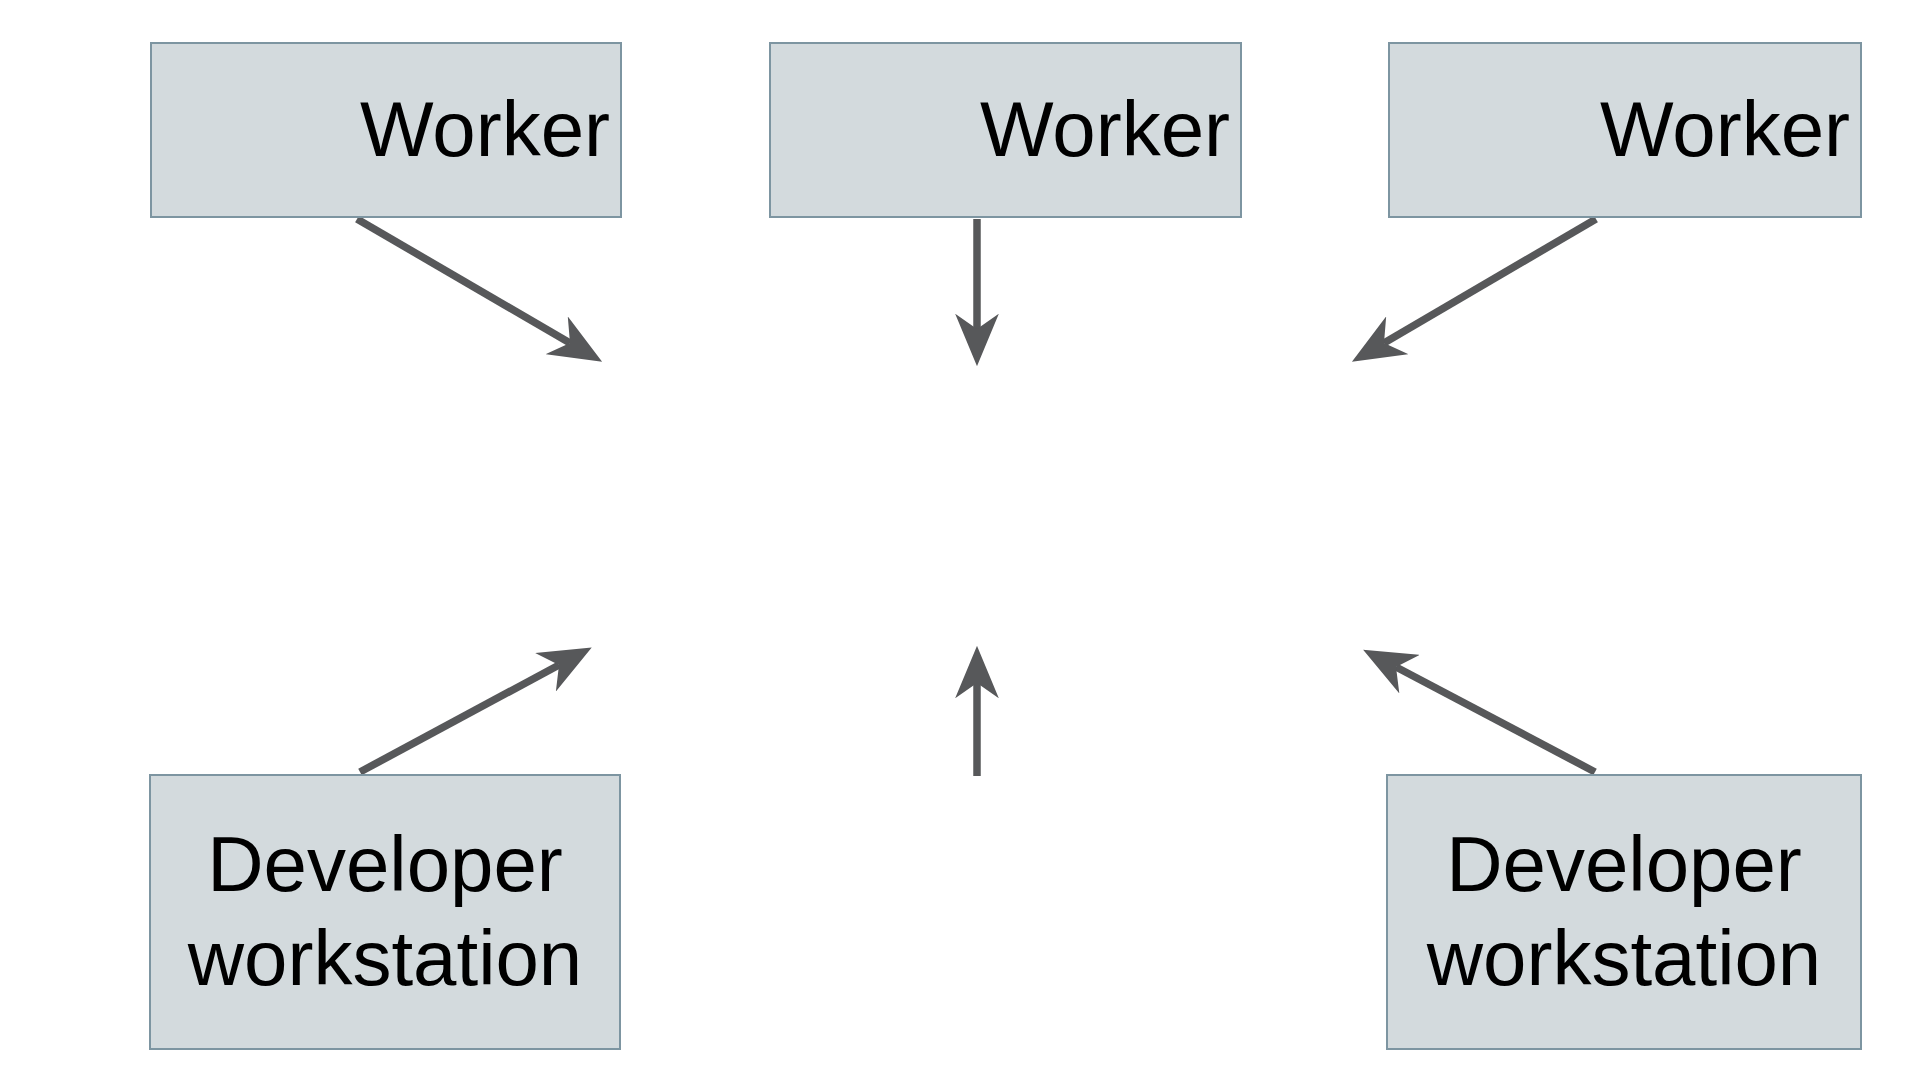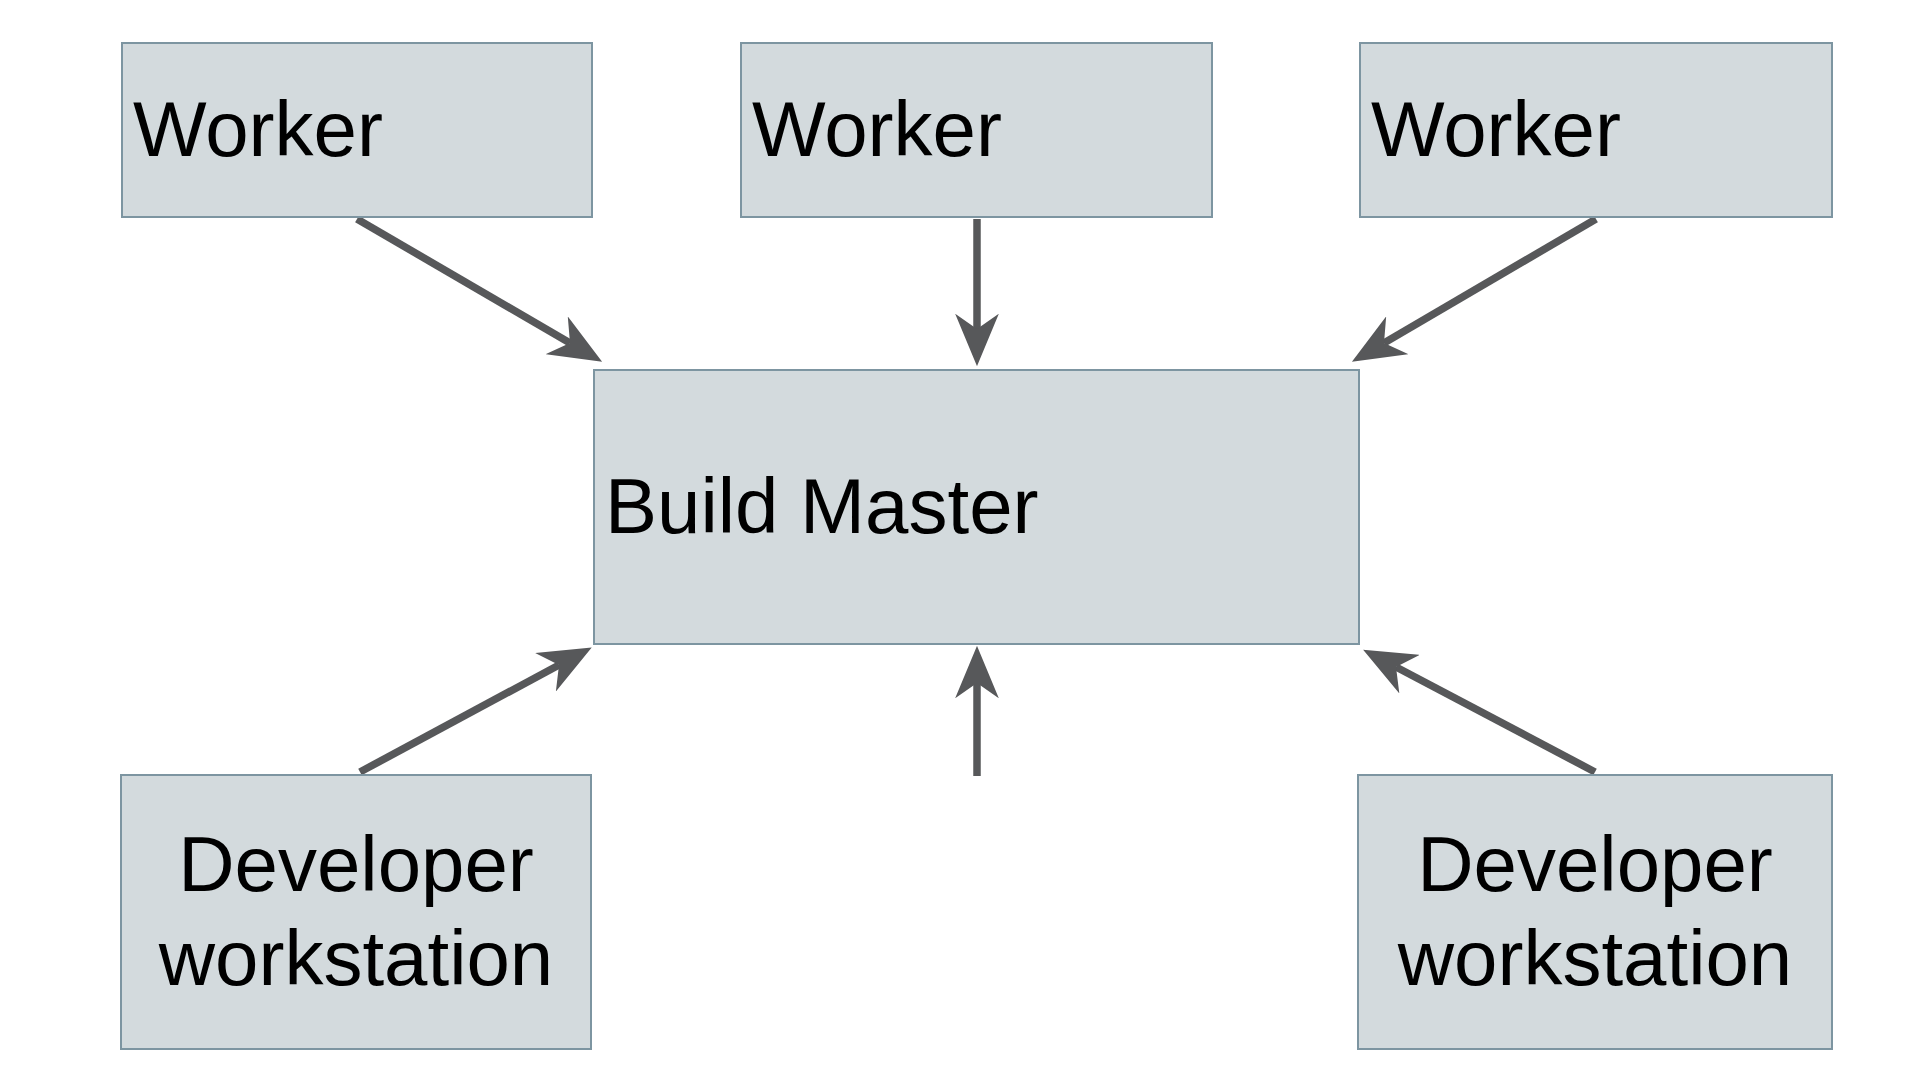--- a/index.html
+++ b/index.html
@@ -15,26 +15,27 @@
     overflow: hidden;
     font-family: "Liberation Sans", sans-serif;
   }
   .node {
     position: absolute;
     box-sizing: border-box;
     background: #d3dadd;
     border: 2px solid #7d95a1;
     display: flex;
     align-items: center;
-    justify-content: flex-start;
+    justify-content: flex-end;
     text-align: center;
     color: #000000;
     font-size: 78px;
     line-height: 1.2;
     letter-spacing: 0px;
+    margin-left: 29px;
   }
   .node .label { padding: 0 10px; }
   
   .n-worker-1 { left: 121px;  top: 42px;  width: 472px; height: 176px; }
   .n-worker-2 { left: 740px;  top: 42px;  width: 473px; height: 176px; }
   .n-worker-3 { left: 1359px; top: 42px;  width: 474px; height: 176px; }
   
   .n-build-master { left: 593px; top: 369px; width: 767px; height: 276px; }
   
   .n-dev-ws-left  { left: 120px;  top: 774px; width: 472px; height: 276px; }
@@ -75,23 +76,20 @@
   </div>
 
   <div class="node n-worker-2">
     <span class="label">Worker</span>
   </div>
 
   <div class="node n-worker-3">
     <span class="label">Worker</span>
   </div>
 
-  <div class="node n-build-master">
-    <span class="label">Build Master</span>
-  </div>
 
   <div class="node n-dev-ws-left">
     <span class="label">Developer workstation</span>
   </div>
 
 
   <div class="node n-dev-ws-right">
     <span class="label">Developer workstation</span>
   </div>
 

